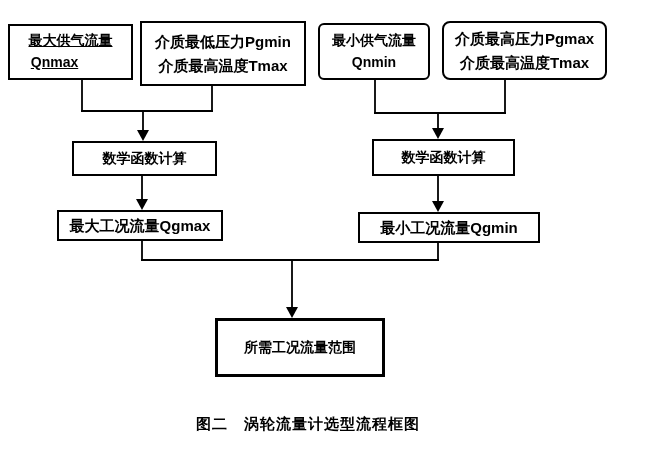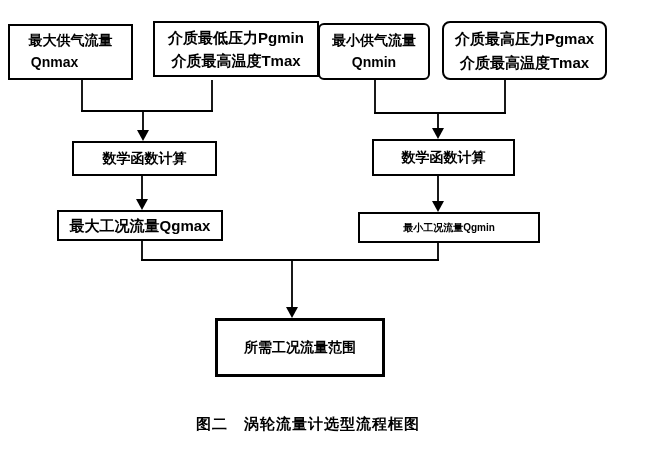--- a/index.html
+++ b/index.html
@@ -38,28 +38,28 @@
     align-items: center;
     text-align: center;
     font-weight: bold;
     line-height: 1.55;
   }
   .box .ln {
     display: block;
     white-space: nowrap;
   }
   
-  .b-qnmax   { left: 8px;   top: 24px;  width: 125px; height: 56px; font-size: 14px; }
-  .b-pgmin   { left: 153px; top: 21px;  width: 166px; height: 56px; font-size: 15px; }
+  .b-qnmax   { left: 8px;   top: 24px;  width: 125px; height: 56px; font-size: 14px; text-decoration: underline; }
+  .b-pgmin   { left: 140px; top: 21px;  width: 166px; height: 65px; font-size: 15px; }
   .b-qnmin   { left: 318px; top: 23px;  width: 112px; height: 57px; font-size: 14px; border-radius: 6px; }
   .b-pgmax   { left: 442px; top: 21px;  width: 165px; height: 59px; font-size: 15px; border-radius: 8px; }
   .b-calc-l  { left: 72px;  top: 141px; width: 145px; height: 35px; font-size: 14px; }
   .b-calc-r  { left: 372px; top: 139px; width: 143px; height: 37px; font-size: 14px; }
   .b-qgmax   { left: 57px;  top: 210px; width: 166px; height: 31px; font-size: 15px; text-align: center; }
-  .b-qgmin   { left: 358px; top: 212px; width: 182px; height: 31px; font-size: 10px; }
+  .b-qgmin   { left: 358px; top: 212px; width: 182px; height: 31px; font-size: 15px; }
   .b-result  { left: 215px; top: 318px; width: 170px; height: 59px; font-size: 14px; border-width: 3px; text-align: right; }
   .b-result .ln2 { font-size: 16px; }
   .b-qnmax .ln2 { transform: translateX(-16px); }
   .caption {
     position: absolute;
     left: 0;
     top: 415px;
     width: 616px;
     text-align: center;
     font-size: 15px;

